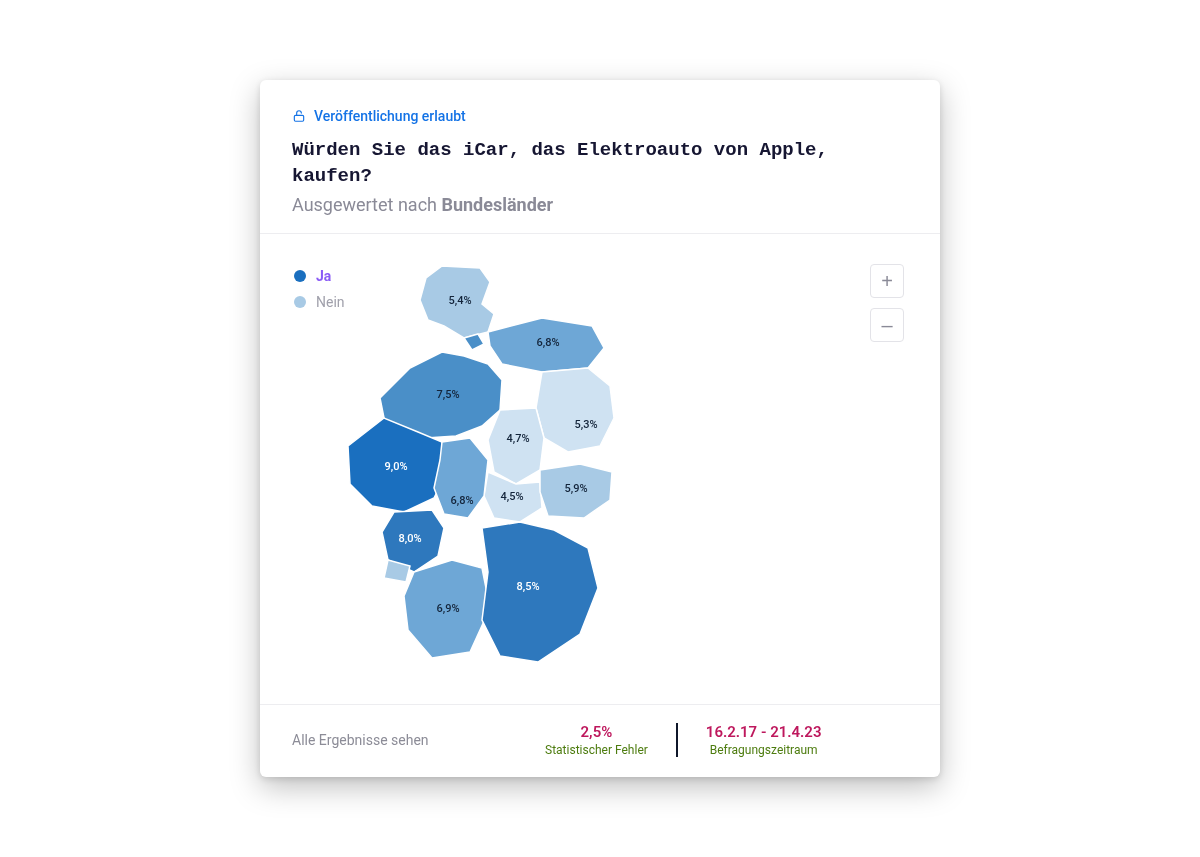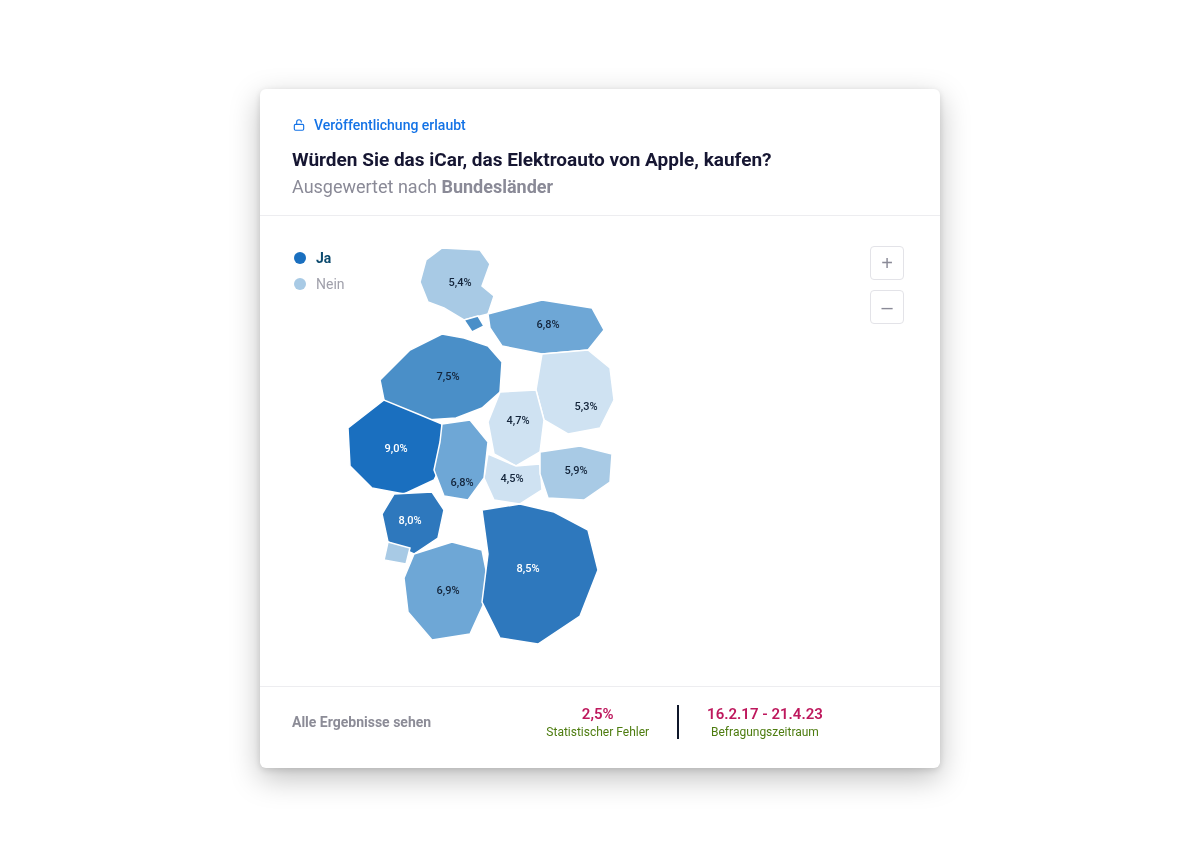--- a/index.html
+++ b/index.html
@@ -10,44 +10,44 @@
     height: 857px;
     display: flex;
     align-items: center;
     justify-content: center;
   }
   .card {
     width: 680px;
     background: #fff;
     border-radius: 6px;
     box-shadow: 0 10px 30px rgba(0,0,0,0.25), 0 2px 6px rgba(0,0,0,0.12);
-    padding: 28px 32px 25px 32px;
+    padding: 28px 32px 16px 32px;
     position: relative;
   }
   .pub-row { display: flex; align-items: center; gap: 8px; color: #1473E6; font-size: 14px; font-weight: 500; margin-bottom: 14px;}
-  .title { font-size: 19px; font-weight: 700; color: #161632; margin-bottom: 4px; line-height: 1.35;}
+  .title { font-size: 19px; font-weight: 700; color: #161632; margin-bottom: 4px; line-height: 1.35; font-family: Liberation Mono, monospace;}
   .subtitle { font-size: 18px; color: #8a8a97; margin-bottom: 18px;}
   .subtitle strong { color: #8a8a97; font-weight: 700;}
   .divider { border: none; border-top: 1px solid #ededf0; margin: 0 -32px 0 -32px; }
   .chart-area { position: relative; padding-top: 26px; padding-bottom: 18px; height: 470px; }
   .legend { position: absolute; left: 2px; top: 34px; }
   .legend-item { display: flex; align-items: center; gap: 10px; font-size: 14px; margin-bottom: 10px;}
   .dot { width: 12px; height: 12px; border-radius: 50%; display:inline-block;}
   .dot-dark { background:#1a6fbf; }
   .dot-light { background:#a8cae5; }
-  .legend-active { font-weight:700; color:#0c4a6e;}
+  .legend-active { font-weight:700; color:#8b5cf6;}
   .legend-inactive { color:#a0a0ab;}
   .zoom { position:absolute; right:4px; top:30px; display:flex; flex-direction:column; gap:10px;}
   .zoom button { width:34px; height:34px; border:1px solid #e3e3e8; background:#fff; border-radius:4px; font-size:20px; color:#8a8a97; cursor:pointer; display:flex; align-items:center; justify-content:center; line-height:1;}
   .map-wrap { display:flex; justify-content:flex-start; }
   .map-svg { width: 360px; height: 440px; }
   .region-label { font-size: 11px; font-weight:500; fill:#14253b; pointer-events:none; }
   .region-label.light { fill:#fff; }
   .footer { display:flex; align-items:center; border-top:1px solid #ededf0; margin: 0 -32px; padding: 18px 32px 4px 32px; }
-  .see-all { flex:0 0 auto; font-size:14px; font-weight:700; color:#8c8c97; padding-right: 30px;}
+  .see-all { flex:0 0 auto; font-size:14px; font-weight:400; color:#8c8c97; padding-right: 30px;}
   .metrics { flex:1; display:flex; justify-content:center; gap:0;}
   .metric { text-align:center; padding: 0 28px; }
   .metric + .metric { border-left:2px solid #0f172a; }
   .metric .val { font-size:15px; font-weight:600; color:#be185d;}
   .metric .lbl { font-size:12px; color:#4d7c0f; margin-top:2px;}
   .lock-icon { width:14px; height:14px; }
 </style>
 </head>
 <body>
 

